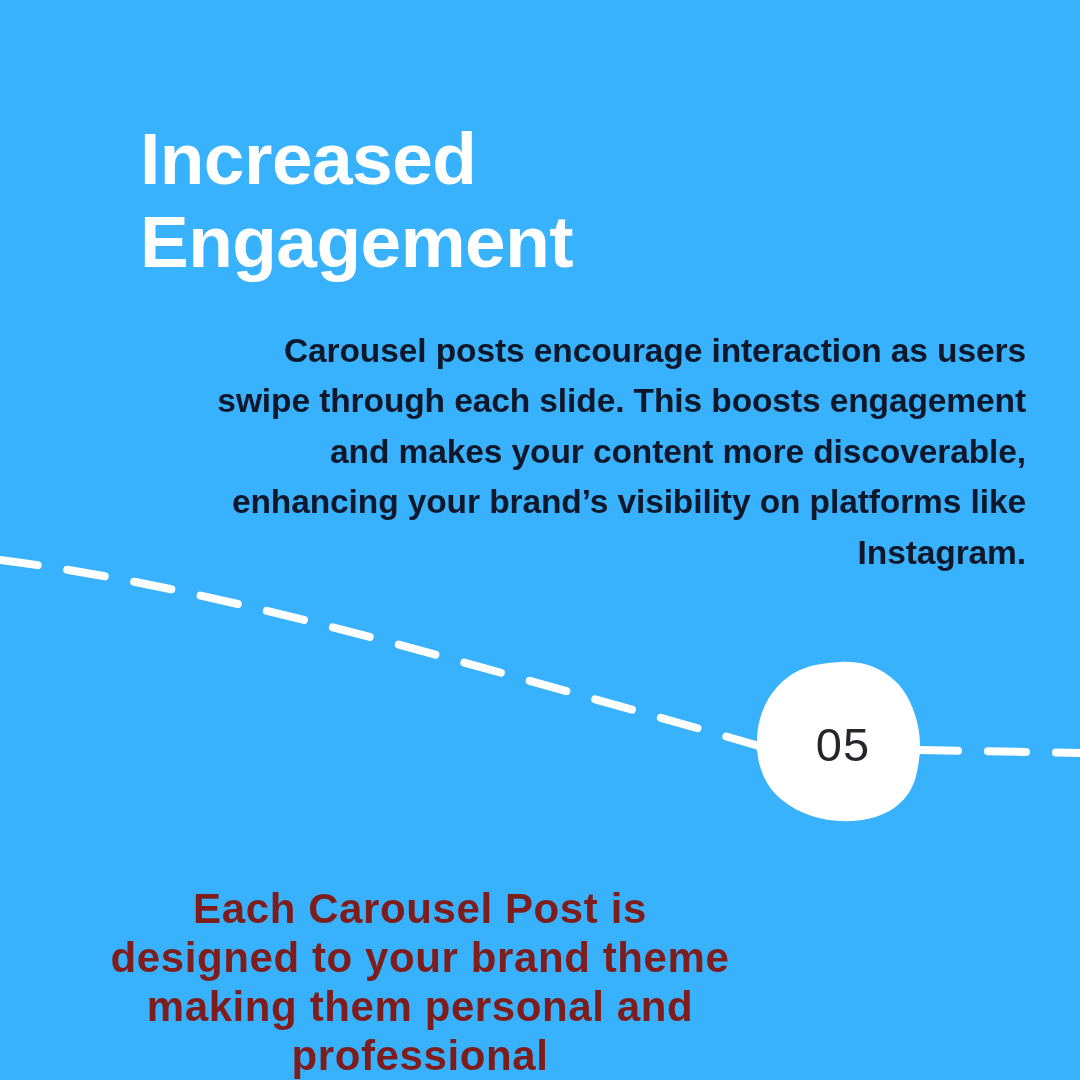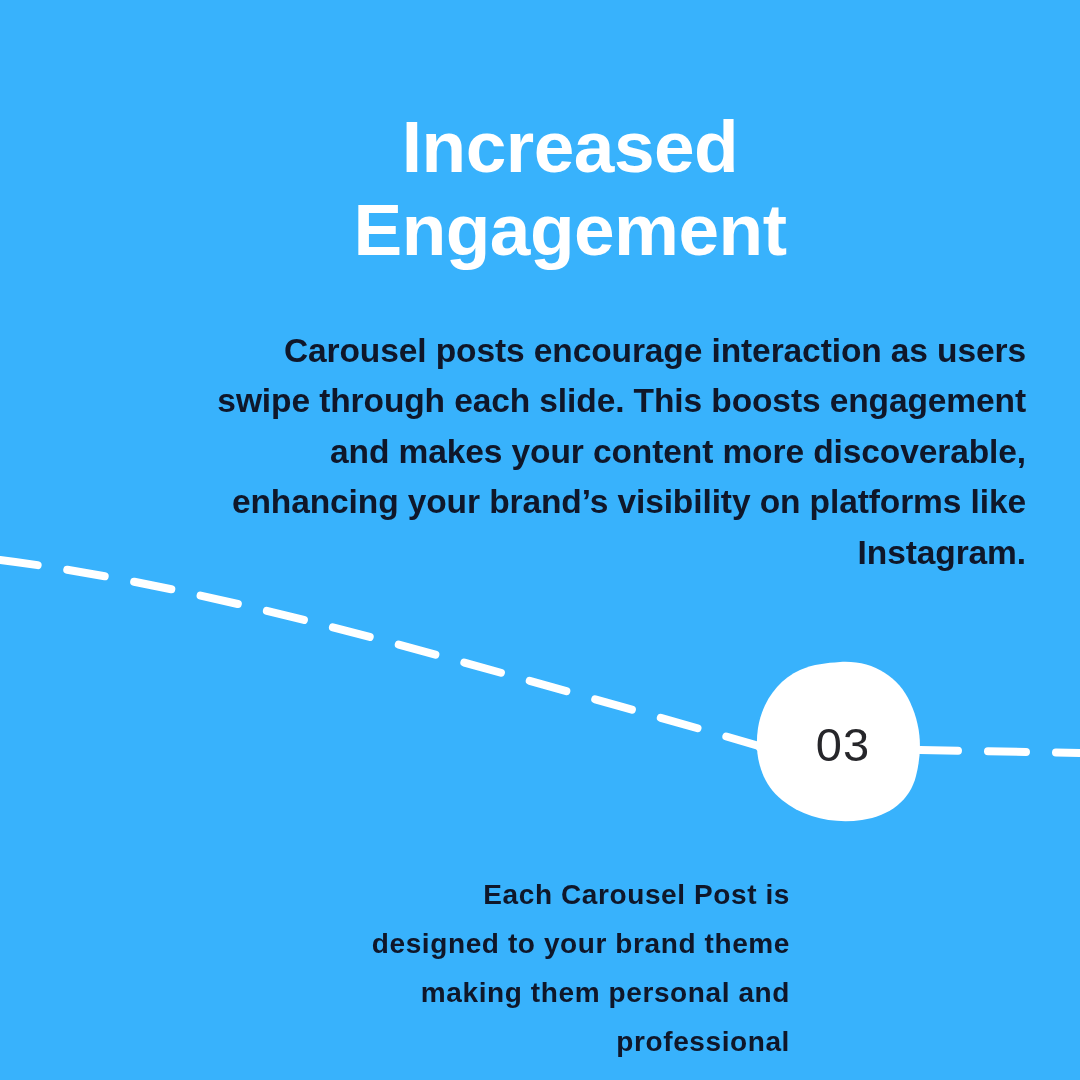--- a/index.html
+++ b/index.html
@@ -15,24 +15,24 @@
     height: 1080px;
     overflow: hidden;
     background: #38b2fc;
     font-family: "Liberation Sans", "DejaVu Sans", sans-serif;
     -webkit-font-smoothing: antialiased;
   }
 
   
   .headline {
     position: absolute;
-    top: 56px;
+    top: 68px;
     right: 80px;
     width: 860px;
-    text-align: center;
+    text-align: left;
     color: #ffffff;
     font-size: 73px;
     line-height: 83px;
     font-weight: 800;
     letter-spacing: -0.5px;
     white-space: pre-line;
   }
 
   
   .body-copy {
@@ -89,23 +89,23 @@
     padding-top: 6px;
     box-sizing: border-box;
   }
 
   
   .caption {
     position: absolute;
     left: 50px;
     top: 842px;
     width: 740px;
-    text-align: right;
-    color: #0f172a;
-    font-size: 28px;
+    text-align: center;
+    color: #7f1d1d;
+    font-size: 42px;
     line-height: 49px;
     font-weight: 700;
     letter-spacing: 0.6px;
     white-space: pre-line;
   }
 </style>
 </head>
 <body>
 
 <div id="slide" style="background: rgb(56, 178, 252);">
@@ -128,21 +128,21 @@
     <svg width="172" height="166" viewBox="0 0 172 166" xmlns="http://www.w3.org/2000/svg" aria-hidden="true">
       <path fill="#ffffff" d="M 88 4
                C 120 2, 146 18, 158 44
                C 170 70, 170 94, 164 118
                C 158 142, 138 158, 110 162
                C 82 166, 52 160, 30 142
                C 8 124, 2 96, 6 70
                C 10 44, 26 22, 48 12
                C 62 6, 74 5, 88 4 Z"></path>
     </svg>
-    <div class="badge-number">03</div>
+    <div class="badge-number">05</div>
   </div>
 
   <p class="caption">Each Carousel Post is
 designed to your brand theme
 making them personal and
 professional</p>
 
 </div>
 
 </body></html>

